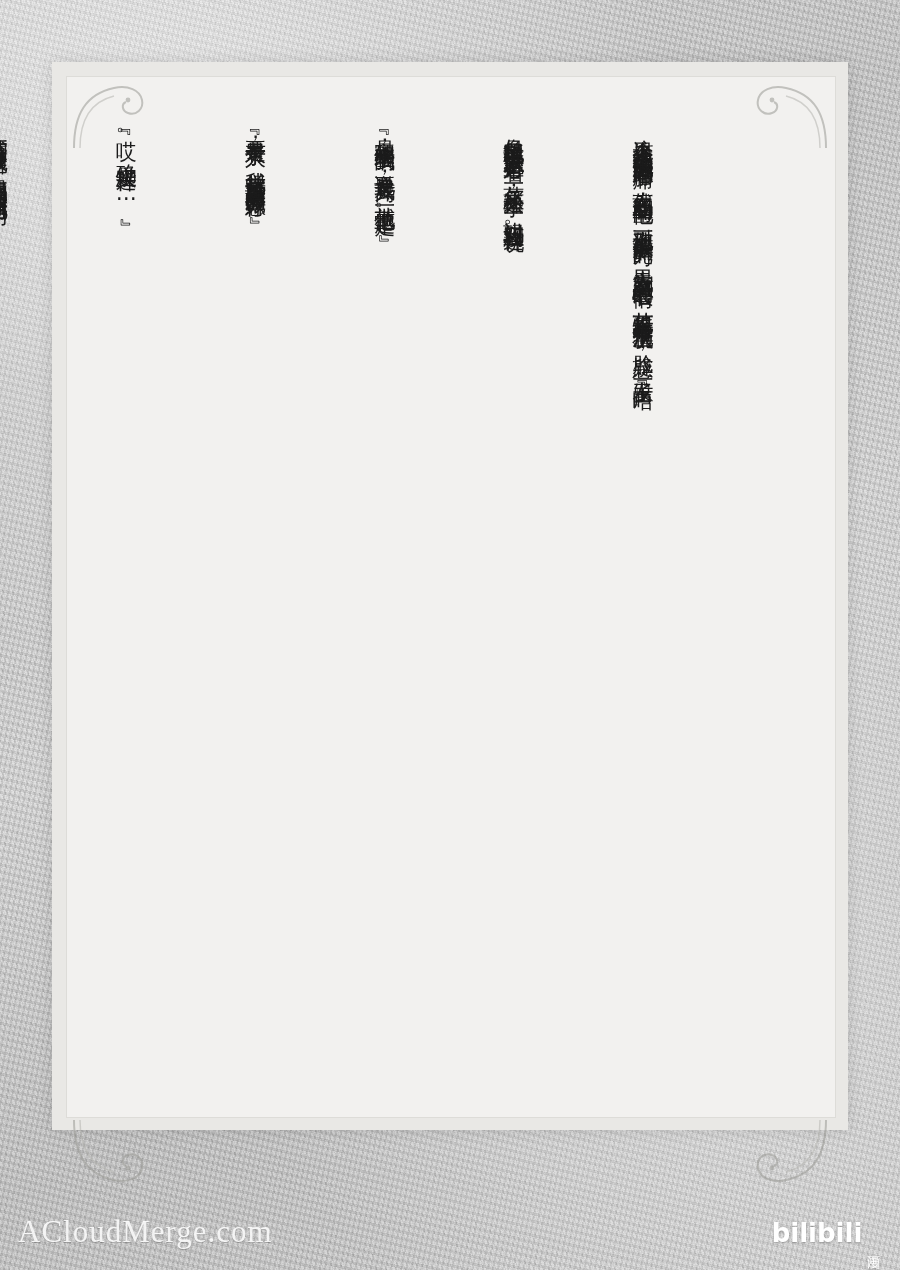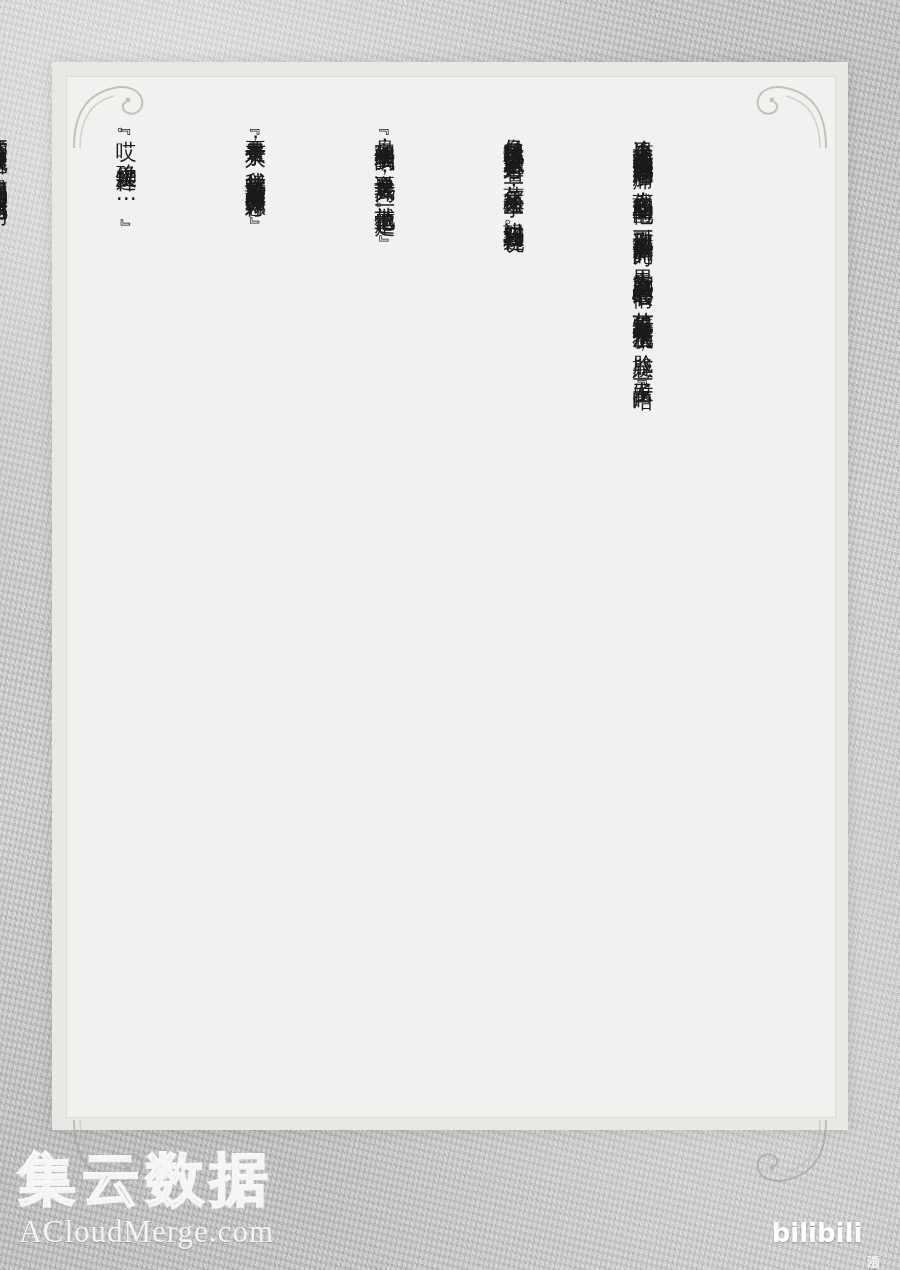--- a/index.html
+++ b/index.html
@@ -176,21 +176,20 @@
     <span class="para">『是宰相硬塞给我的，说要是我离开，就带上他一起走。』</span>
     <span class="para">『要是有求于人，我觉得还是应该要表露出相应的诚意才行。』</span>
     <span class="para">『哎。确实是这样……』</span>
     <span class="para">突然听到这样一句一般见解，促使玛利亚想了一瞬后就坦率地附和了一句。</span>
     
     
     
   </div>
 
   <div id="watermark">
-    <div id="wm-cjk">集云数据</div>
     <div id="wm-latin">ACloudMerge.com</div>
   </div>
 
   <div id="logo">
     <div id="logo-text">bilibili</div>
     <div id="logo-sub">漫画</div>
   </div>
 
 </div>
 

